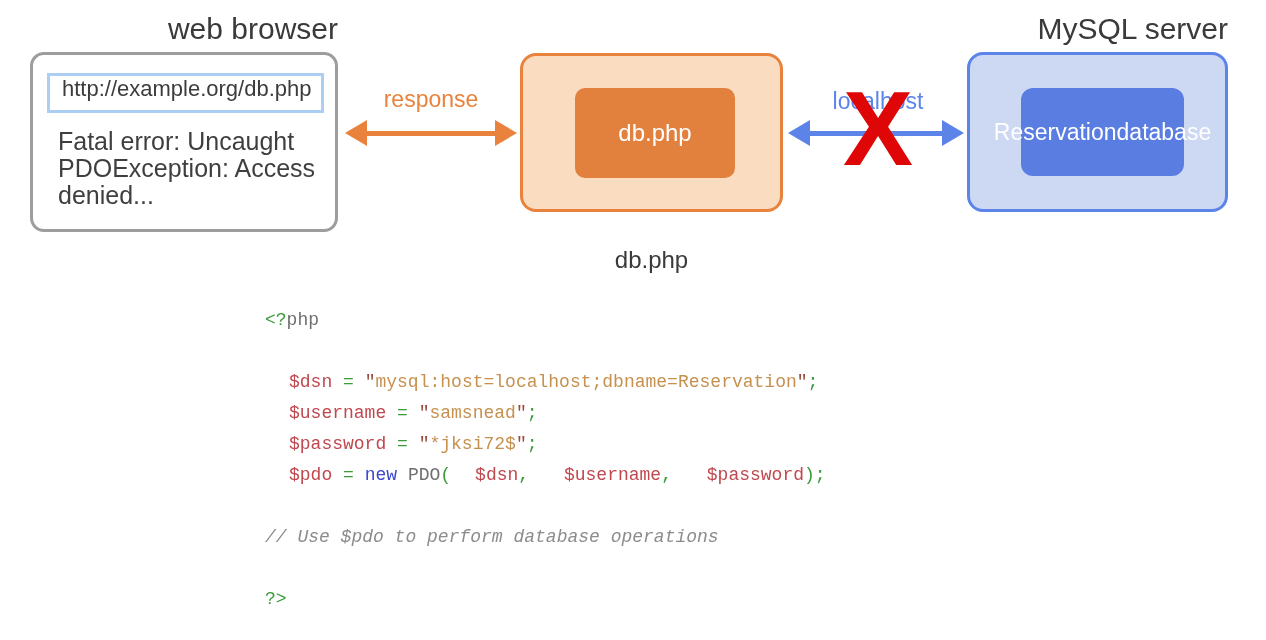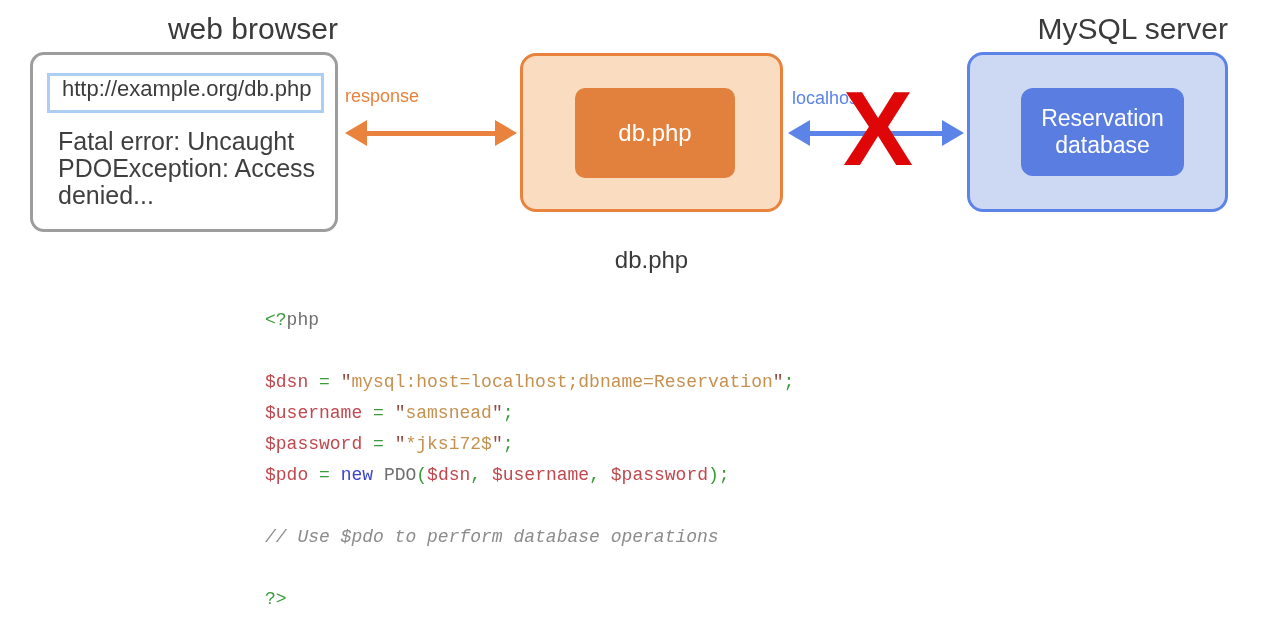--- a/index.html
+++ b/index.html
@@ -43,25 +43,25 @@
   
   .box-mysql {
     left:967px; top:52px; width:255px; height:154px;
     border:3px solid var(--blue,#5b83e8); border-radius:16px;
     background:var(--blue-fill,#cdd8f2);
   }
   .inner-blue {
     position:absolute; left:51px; top:33px; width:163px; height:88px;
     border-radius:12px; background:var(--blue-deep,#5a7de2);
     color:#fff; font-size:23px; line-height:27px; text-align:center;
-    display:flex; flex-direction:column; align-items:center; justify-content:center;
+    display:flex; flex-direction:row; align-items:center; justify-content:center;
   }
 
   
-  .arrow-label { font-size:18px; text-align:left; z-index:1; }
+  .arrow-label { font-size:23px; text-align:center; z-index:1; }
   .lbl-response { left:345px; top:86px; width:172px; color:var(--orange,#e8823c); }
   .lbl-connection { left:792px; top:88px; width:172px; color:var(--blue,#5b83e8); }
 
   .resp-line { left:363px; top:131px; width:136px; height:5px; background:var(--orange,#e8823c); }
   .head { width:0; height:0; border-top:13px solid transparent; border-bottom:13px solid transparent; }
   .resp-head-l { left:345px; top:120px; border-right:22px solid var(--orange,#e8823c); }
   .resp-head-r { left:495px; top:120px; border-left:22px solid var(--orange,#e8823c); }
 
   .conn-line { left:806px; top:131px; width:138px; height:5px; background:var(--blue,#5b83e8); }
   .conn-head-l { left:788px; top:120px; border-right:22px solid var(--blue,#5b83e8); }
@@ -73,21 +73,21 @@
     font-size:105px; font-weight:bold; color:var(--red-x,#de0606); line-height:1;
   }
 
   
   .php-code {
     left:265px; top:305px; margin:0;
     font-family:"Liberation Mono", monospace;
     font-size:18px; line-height:31px; color:#555;
   }
   .code-line { white-space:pre; height:31px; }
-  .tok-v  { color:var(--tok-v,#c0484e); }
+  .tok-v  { color:var(--tok-v,#c0484e);margin-left:24px; }
   .tok-g  { color:var(--tok-g,#3a9b3a); }
   .tok-s  { color:var(--tok-s,#c6904f); }
   .tok-q  { color:var(--tok-q,#984a3d); }
   .tok-k  { color:var(--tok-k,#3b46cc); }
   .tok-id { color:var(--tok-id,#6f6f6f); }
   .tok-c  { color:var(--tok-c,#8c8c8c); font-style:italic; }
   .tok-p  { color:#555; }
 </style>
 </head>
 <body>

